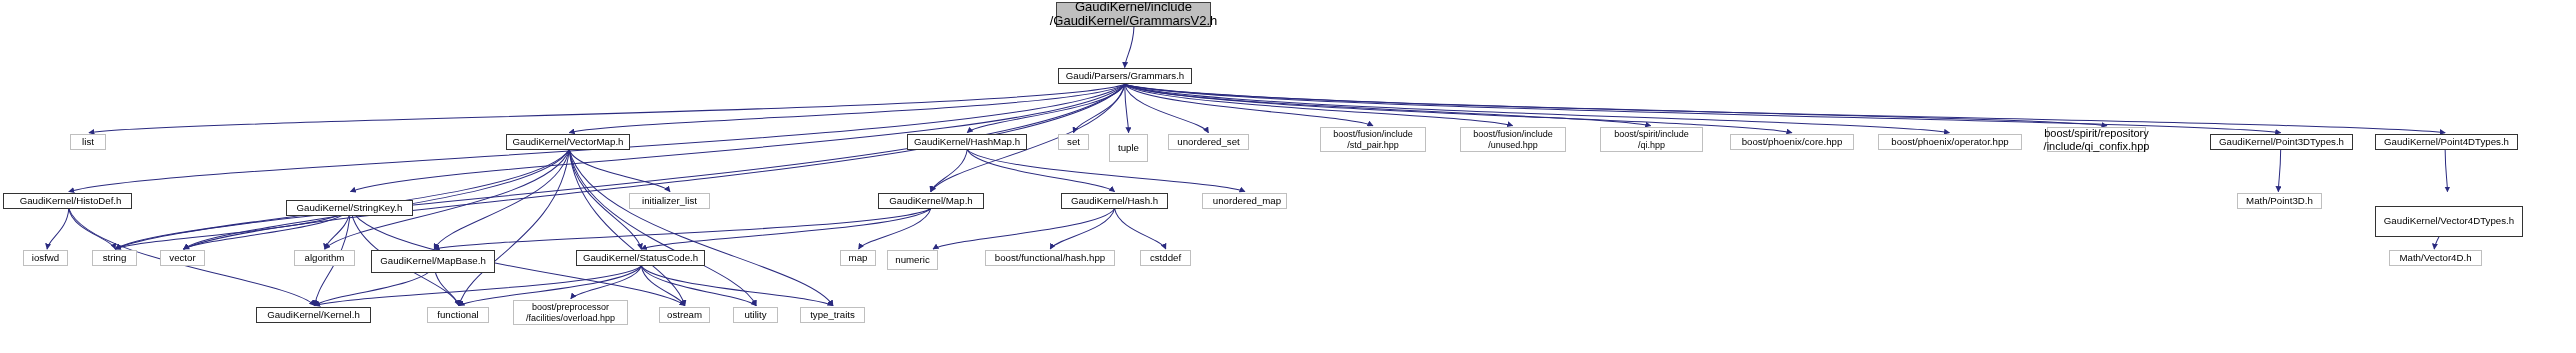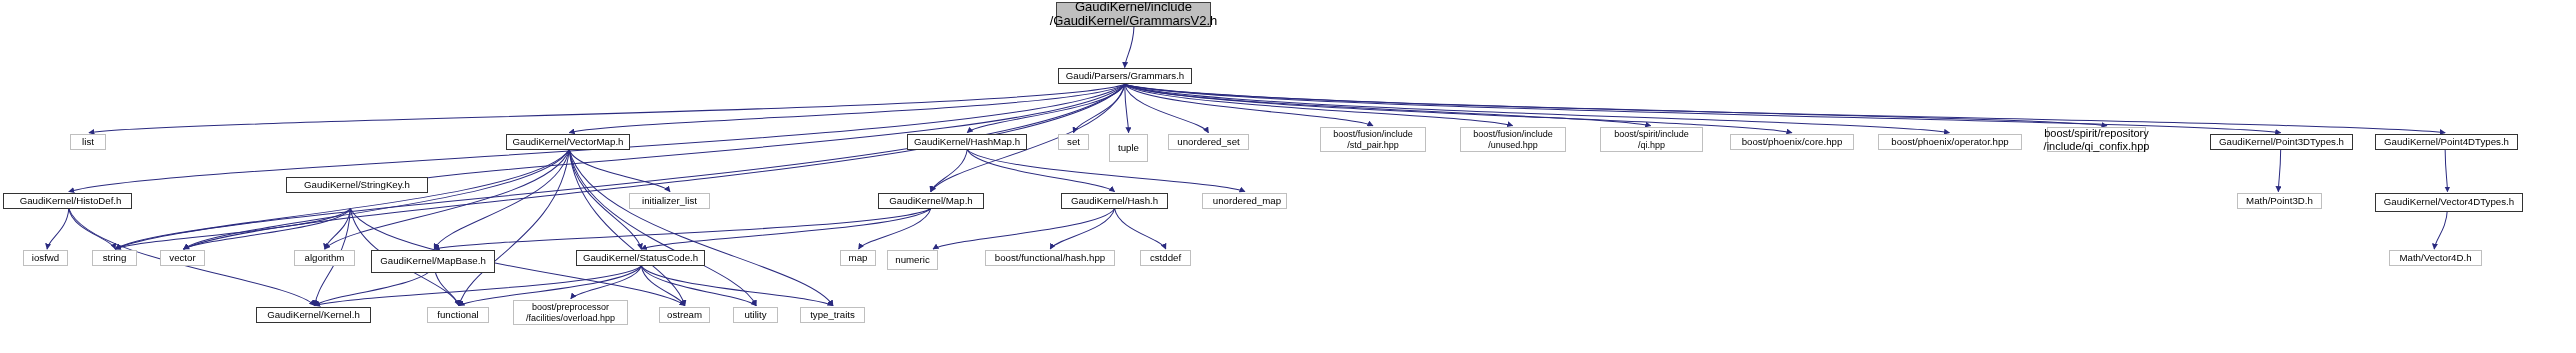--- a/index.html
+++ b/index.html
@@ -120,27 +120,27 @@
 /unused.hpp</span></div>
       <div class="node " style="left: 1600px; top: 127px; width: 103px; height: 25px; font-size: 9px;"><span class="lbl">boost/spirit/include
 /qi.hpp</span></div>
       <div class="node " style="left: 1730px; top: 134px; width: 124px; height: 16.3px;"><span class="lbl">boost/phoenix/core.hpp</span></div>
       <div class="node " style="left: 1878px; top: 134px; width: 144px; height: 16.3px;"><span class="lbl">boost/phoenix/operator.hpp</span></div>
       <div class="node " style="left: 2047px; top: 127px; width: 99px; height: 25px; font-size: 11px;"><span class="lbl">boost/spirit/repository
 /include/qi_confix.hpp</span></div>
       <div class="node hdr" style="left: 2210px; top: 134px; width: 143px; height: 16.3px;"><span class="lbl">GaudiKernel/Point3DTypes.h</span></div>
       <div class="node hdr" style="left: 2375px; top: 134px; width: 143px; height: 16.3px;"><span class="lbl">GaudiKernel/Point4DTypes.h</span></div>
       <div class="node hdr" style="left: 3.1px; top: 193px; width: 129px; height: 16.3px; padding-left: 9px;"><span class="lbl">GaudiKernel/HistoDef.h</span></div>
-      <div class="node hdr" style="left: 286px; top: 177px; width: 142px; height: 16.3px;"><span class="lbl">GaudiKernel/StringKey.h</span></div>
+      <div class="node hdr" style="left: 286px; top: 200px; width: 127px; height: 16.3px;"><span class="lbl">GaudiKernel/StringKey.h</span></div>
       <div class="node " style="left: 629px; top: 193px; width: 81px; height: 16.3px;"><span class="lbl">initializer_list</span></div>
       <div class="node hdr" style="left: 878px; top: 193px; width: 106px; height: 16.3px;"><span class="lbl">GaudiKernel/Map.h</span></div>
       <div class="node hdr" style="left: 1061px; top: 193px; width: 107px; height: 16.3px;"><span class="lbl">GaudiKernel/Hash.h</span></div>
       <div class="node " style="left: 1202px; top: 193px; width: 85px; height: 16.3px; padding-left: 8px;"><span class="lbl">unordered_map</span></div>
       <div class="node " style="left: 2237px; top: 193px; width: 85px; height: 16.3px;"><span class="lbl">Math/Point3D.h</span></div>
-      <div class="node hdr" style="left: 2375px; top: 193px; width: 148px; height: 19px;"><span class="lbl">GaudiKernel/Vector4DTypes.h</span></div>
+      <div class="node hdr" style="left: 2375px; top: 206px; width: 148px; height: 31px;"><span class="lbl">GaudiKernel/Vector4DTypes.h</span></div>
       <div class="node " style="left: 23px; top: 250px; width: 45px; height: 16.3px;"><span class="lbl">iosfwd</span></div>
       <div class="node " style="left: 92px; top: 250px; width: 45px; height: 16.3px;"><span class="lbl">string</span></div>
       <div class="node " style="left: 160px; top: 250px; width: 45px; height: 16.3px;"><span class="lbl">vector</span></div>
       <div class="node " style="left: 294px; top: 250px; width: 61px; height: 16.3px;"><span class="lbl">algorithm</span></div>
       <div class="node hdr" style="left: 371px; top: 250px; width: 124px; height: 23px;"><span class="lbl">GaudiKernel/MapBase.h</span></div>
       <div class="node hdr" style="left: 576px; top: 250px; width: 129px; height: 16.3px;"><span class="lbl">GaudiKernel/StatusCode.h</span></div>
       <div class="node " style="left: 840px; top: 250px; width: 36px; height: 16.3px;"><span class="lbl">map</span></div>
       <div class="node " style="left: 887px; top: 250px; width: 51px; height: 20px;"><span class="lbl">numeric</span></div>
       <div class="node " style="left: 985px; top: 250px; width: 130px; height: 16.3px;"><span class="lbl">boost/functional/hash.hpp</span></div>
       <div class="node " style="left: 1140px; top: 250px; width: 51px; height: 16.3px;"><span class="lbl">cstddef</span></div>

